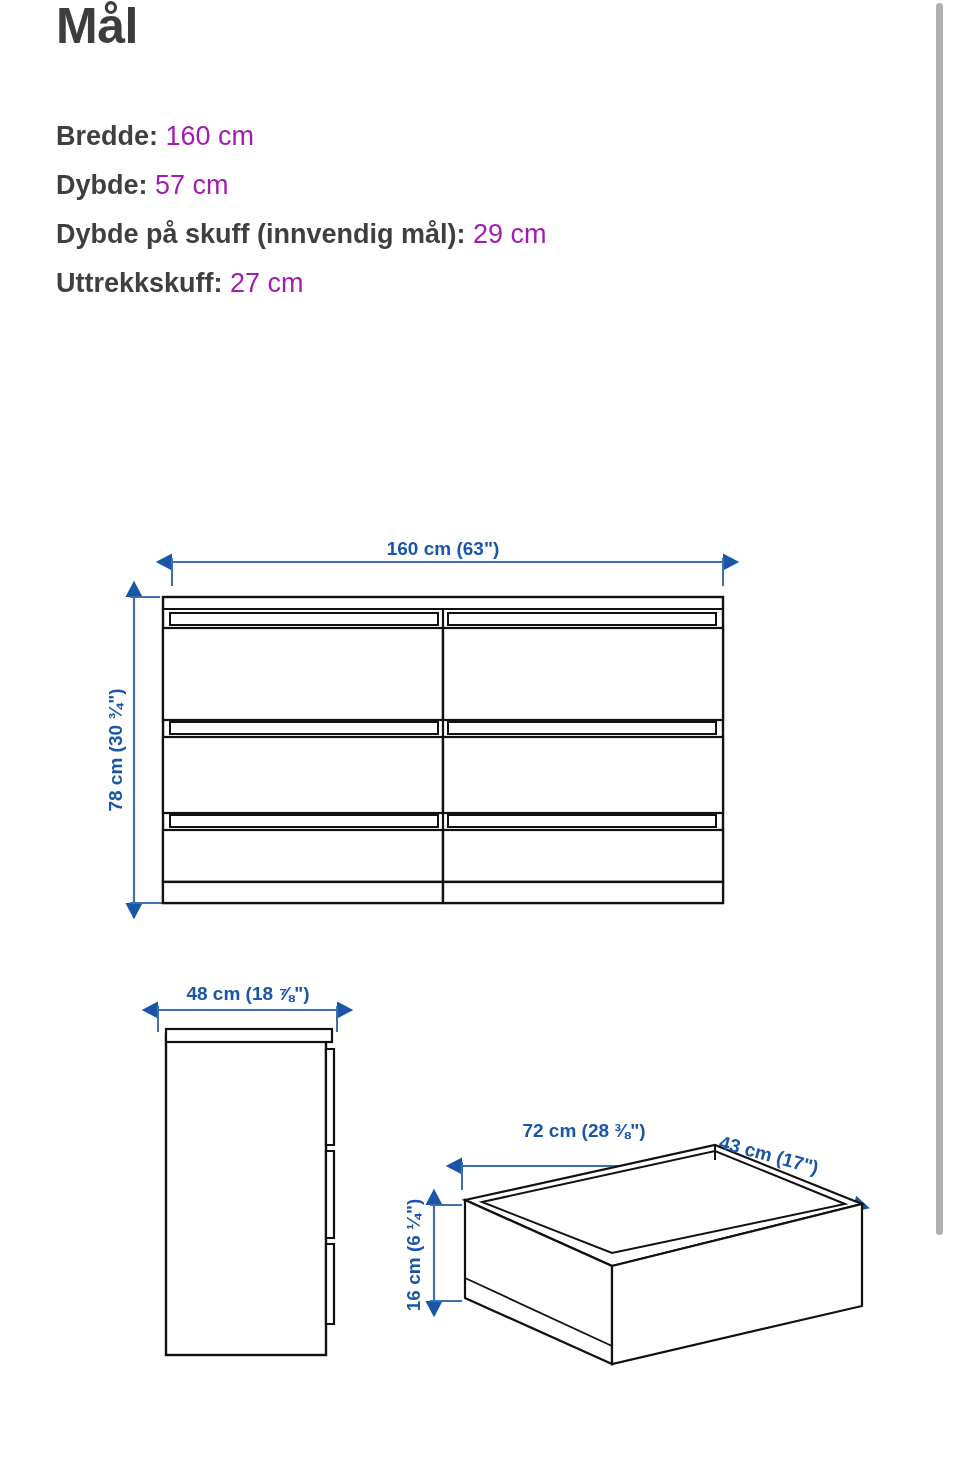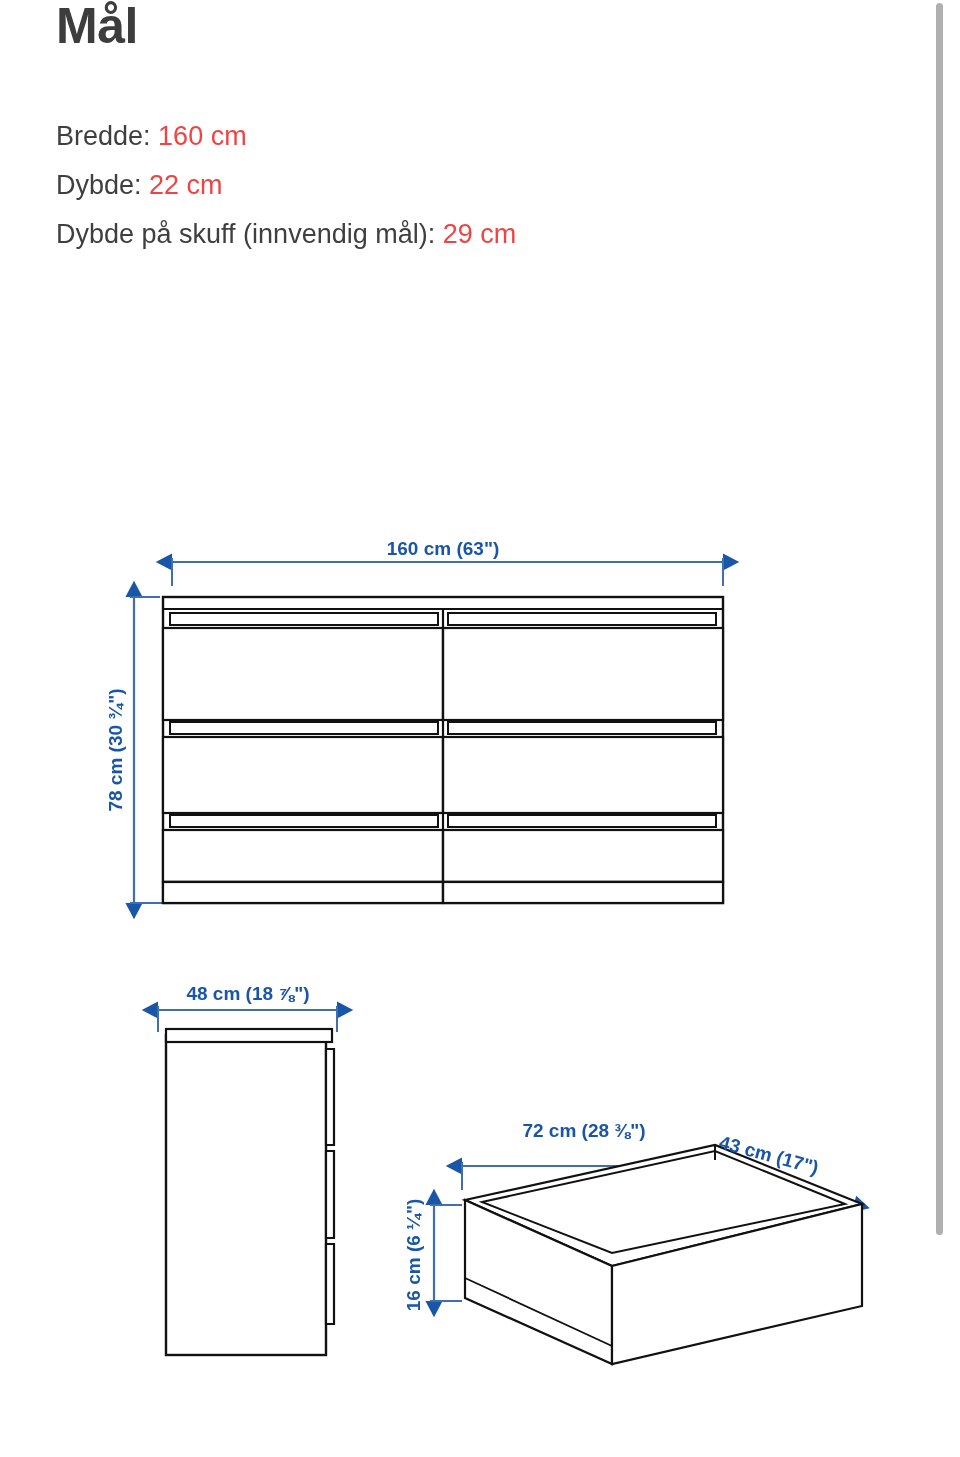--- a/index.html
+++ b/index.html
@@ -35,26 +35,26 @@
     top: 112px;
     width: 760px;
   }
   .spec-row {
     font-size: 27px;
     line-height: 49px;
     color: #4a4a4a;
     white-space: nowrap;
   }
   .spec-label {
-    font-weight: 400;
+    font-weight: 700;
     color: #3f3f3f;
   }
   .spec-value {
     font-weight: 400;
-    color: #ef4444;
+    color: #a21caf;
   }
 
   
   .diagram {
     position: absolute;
     left: 0;
     top: 500px;
     width: 960px;
     height: 900px;
   }
@@ -88,31 +88,35 @@
 
 <div class="spec-list">
 
   <div class="spec-row">
     <span class="spec-label">Bredde:</span>
     <span class="spec-value">160 cm</span>
   </div>
 
   <div class="spec-row">
     <span class="spec-label">Dybde:</span>
-    <span class="spec-value">22 cm</span>
+    <span class="spec-value">57 cm</span>
   </div>
 
 
 
   <div class="spec-row">
     <span class="spec-label">Dybde på skuff (innvendig mål):</span>
     <span class="spec-value">29 cm</span>
   </div>
 
 
+  <div class="spec-row">
+    <span class="spec-label">Uttrekkskuff:</span>
+    <span class="spec-value">27 cm</span>
+  </div>
 
 </div>
 
 <div class="diagram">
   <svg width="960" height="900" viewBox="0 0 960 900" xmlns="http://www.w3.org/2000/svg">
     <defs>
       <marker id="arrL" markerWidth="9" markerHeight="9" refX="8" refY="4.5" orient="auto" markerUnits="strokeWidth">
         <path d="M8,0.6 L0.6,4.5 L8,8.4 Z" fill="#1a56a8"></path>
       </marker>
       <marker id="arrR" markerWidth="9" markerHeight="9" refX="1" refY="4.5" orient="auto" markerUnits="strokeWidth">

